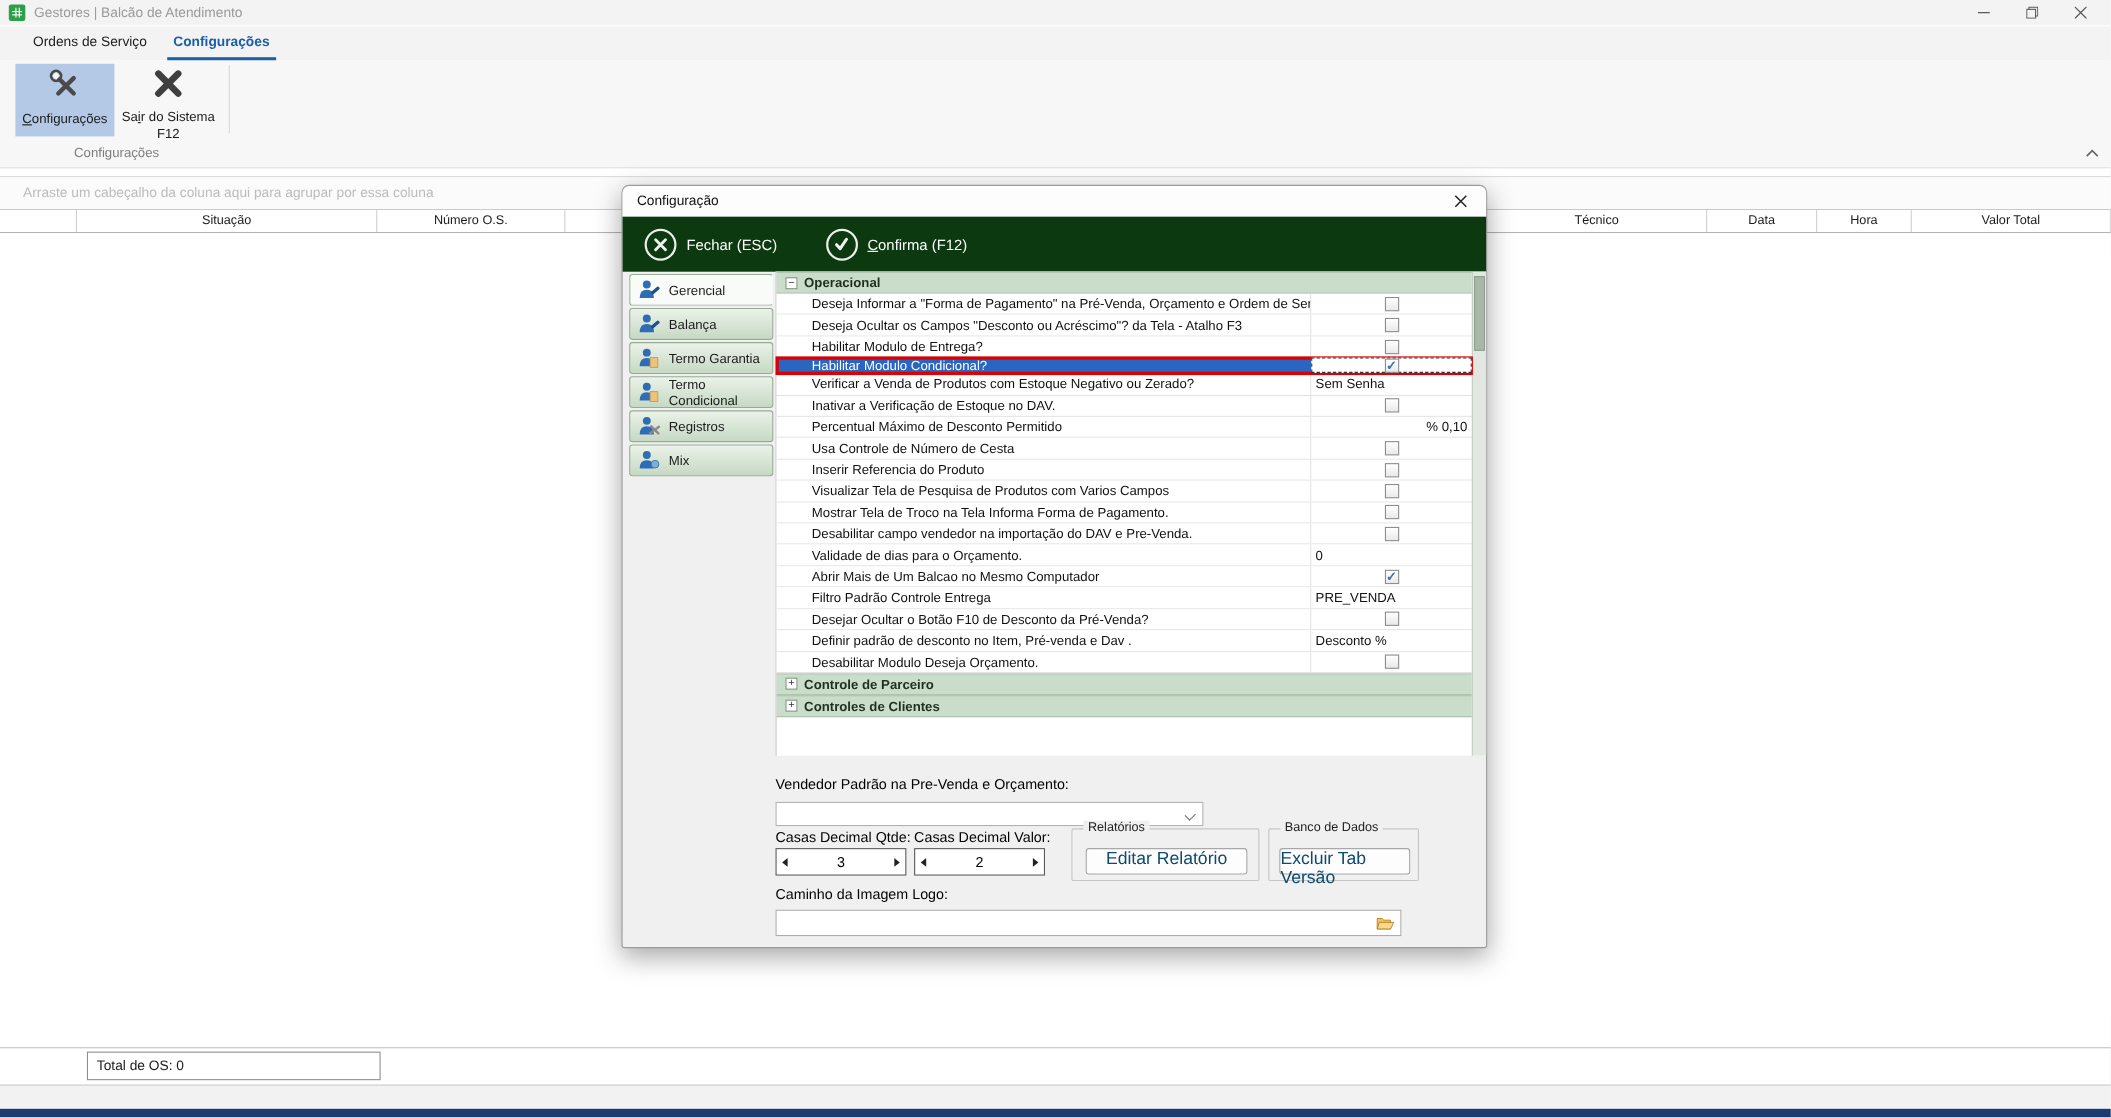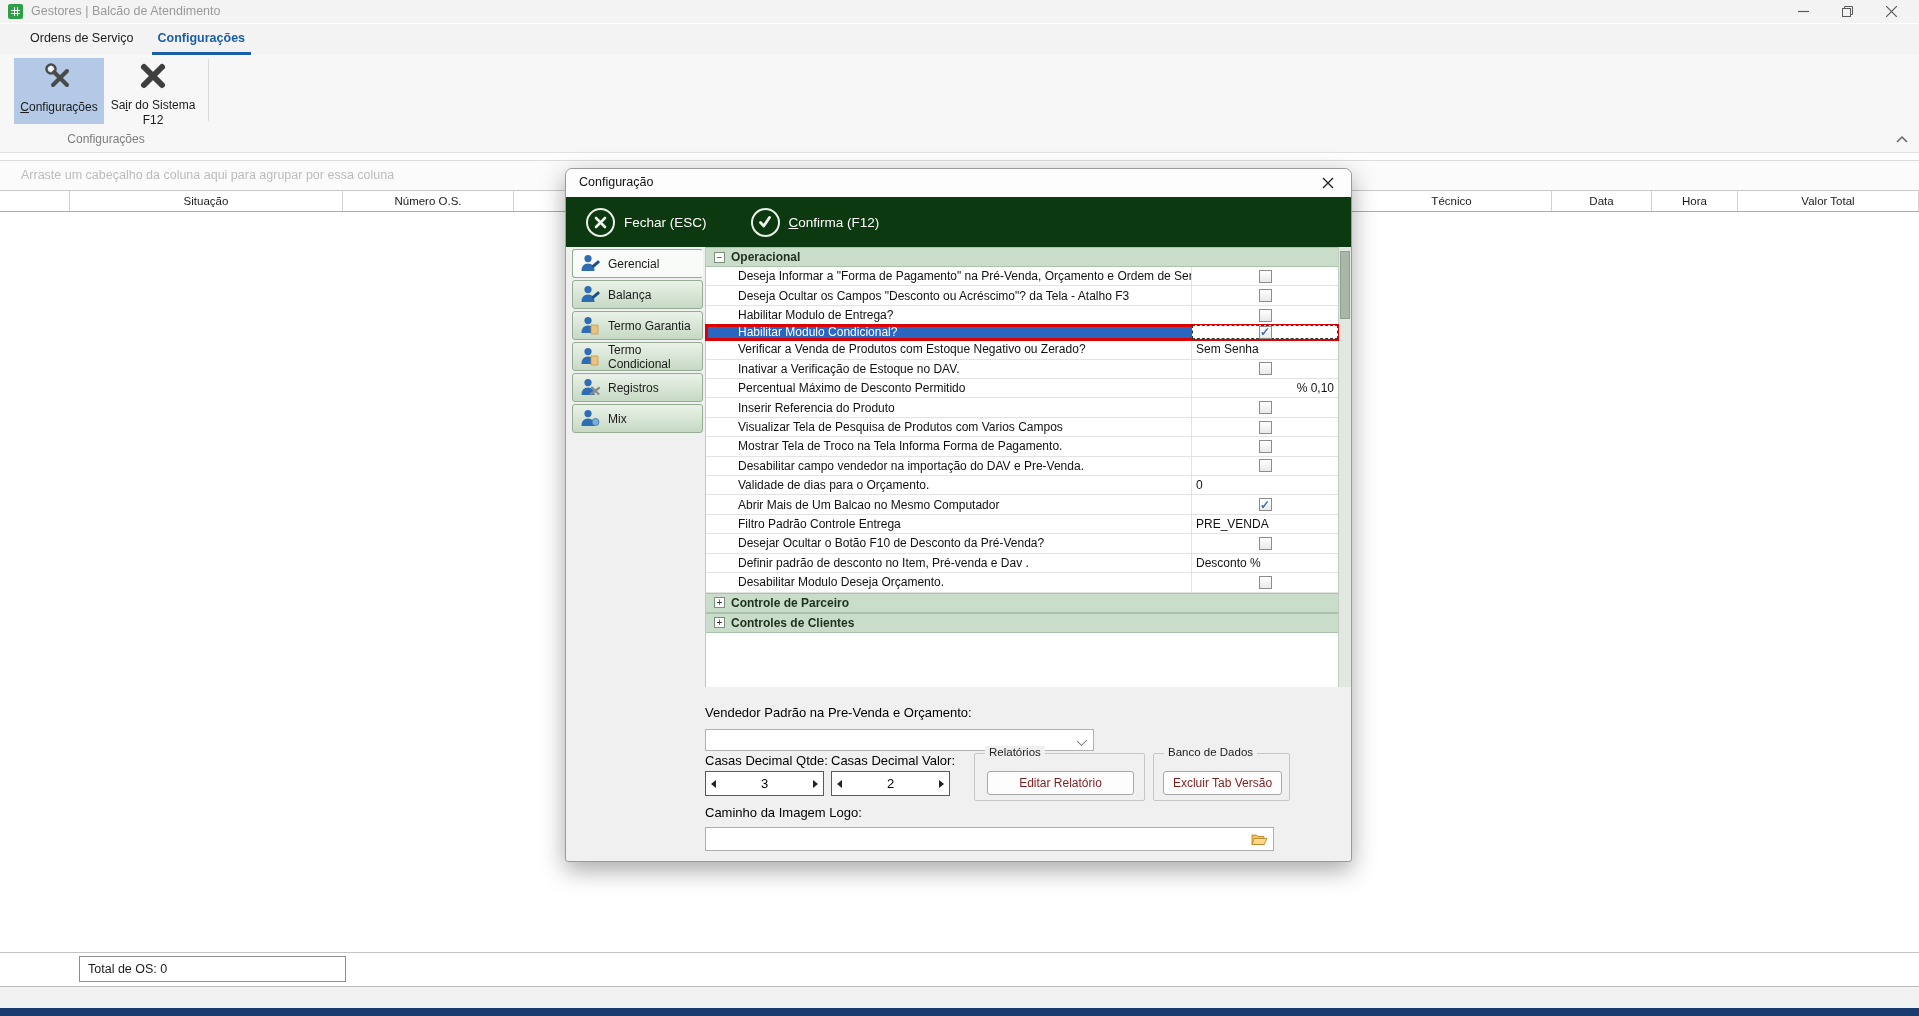--- a/index.html
+++ b/index.html
@@ -94,22 +94,22 @@
   .dlg-form { position:absolute; left:0; top:518px; width:100%; height:176px; font-size:13px; color:#000; }
   .f-label { position:absolute; white-space:nowrap; }
   .f-select { position:absolute; left:139px; top:42px; width:389px; height:22px; background:#fff; border:1px solid #b2b2b2; }
   .f-select .chev { position:absolute; right:7px; top:7px; width:8px; height:8px; border-left:1.5px solid #707070; border-bottom:1.5px solid #707070; transform:rotate(-45deg) scale(1,.8); }
   .spinner { position:absolute; top:84px; height:25px; background:#fff; border:1px solid #5a5a5a; display:flex; align-items:center; justify-content:space-between; padding:0 5px; font-size:13px; }
   .spin-arrow { width:0; height:0; border-top:4px solid transparent; border-bottom:4px solid transparent; }
   .spin-arrow.left { border-right:5px solid #222; }
   .spin-arrow.right { border-left:5px solid #222; }
   .gbox { position:absolute; top:66px; height:48px; border:1px solid #c6c6c6; border-radius:2px; }
   .gbox .glabel { position:absolute; left:10px; top:-8px; background:#f0f0f0; padding:0 4px; font-size:11.5px; color:#222; }
-  .gbtn { position:absolute; background:#fdfdfd; border:1px solid #a8a8a8; border-radius:3px; font-size:12px; color:#7f1d1d;
-    display:flex; align-items:center; justify-content:center; }
+  .gbtn { position:absolute; background:#fdfdfd; border:1px solid #a8a8a8; border-radius:3px; font-size:16px; color:#0c4a6e;
+    display:flex; justify-content:center; }
   .f-input { position:absolute; left:139px; top:140px; width:569px; height:24px; background:#fff; border:1px solid #aeaeae; }
   .folder-ic { position:absolute; right:5px; top:4px; }
 </style>
 </head>
 <body>
 
 <div id="screen">
 
   <div class="titlebar">
     <div class="app-icon"></div>
@@ -318,20 +318,26 @@
               <span class="cb"></span>
             </div>
           </div>
           <div class="srow" style="height: 19.42px;">
             <div class="cell-label">Percentual Máximo de Desconto Permitido</div>
             <div class="cell-value right">
               <span>% 0,10</span>
             </div>
           </div>
           <div class="srow" style="height: 19.42px;">
+            <div class="cell-label">Usa Controle de Número de Cesta</div>
+            <div class="cell-value center">
+              <span class="cb"></span>
+            </div>
+          </div>
+          <div class="srow" style="height: 19.42px;">
             <div class="cell-label">Inserir Referencia do Produto</div>
             <div class="cell-value center">
               <span class="cb"></span>
             </div>
           </div>
           <div class="srow" style="height: 19.42px;">
             <div class="cell-label">Visualizar Tela de Pesquisa de Produtos com Varios Campos</div>
             <div class="cell-value center">
               <span class="cb"></span>
             </div>

